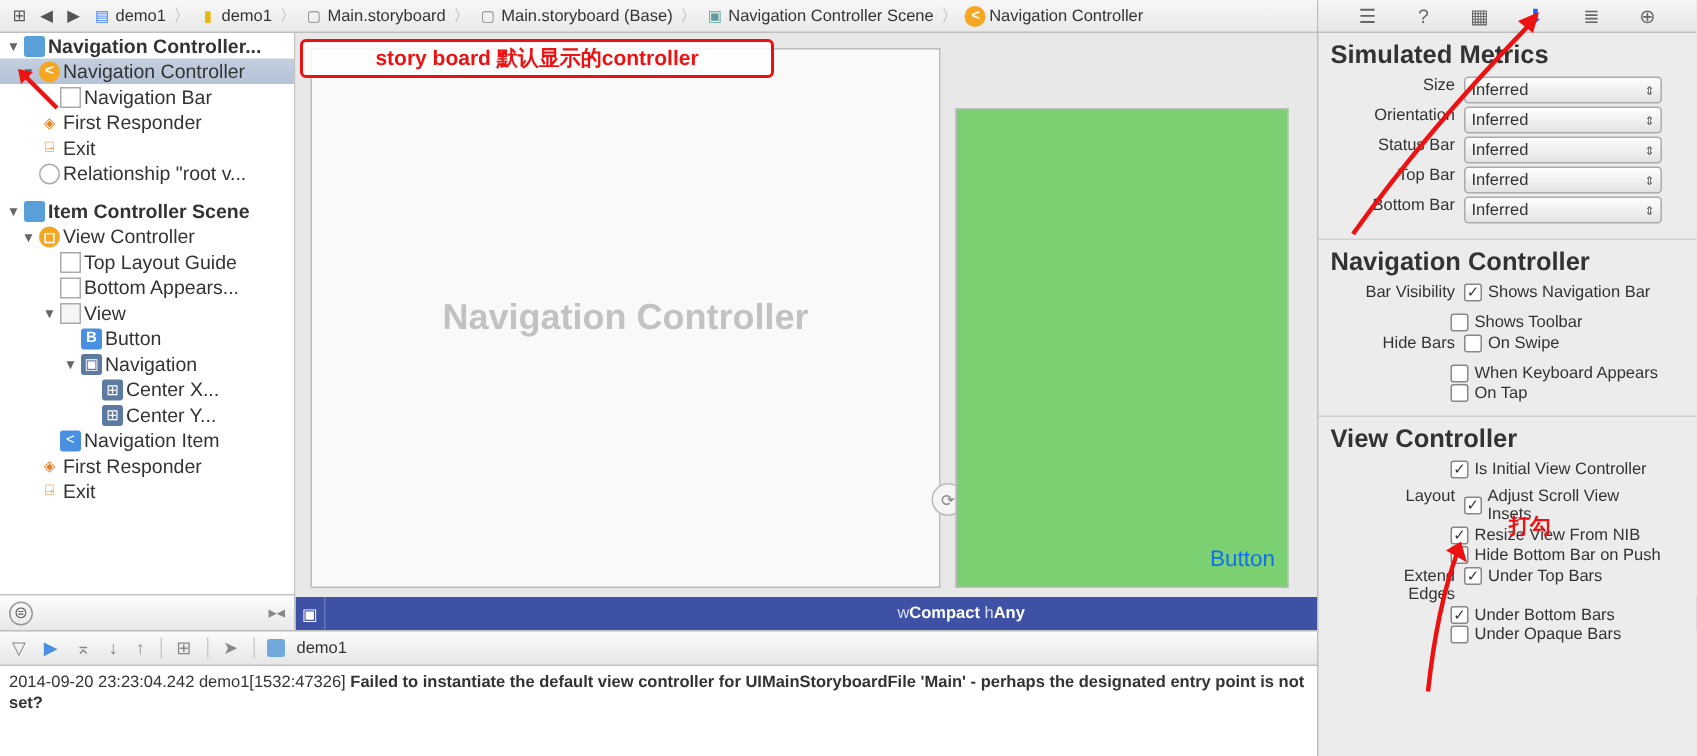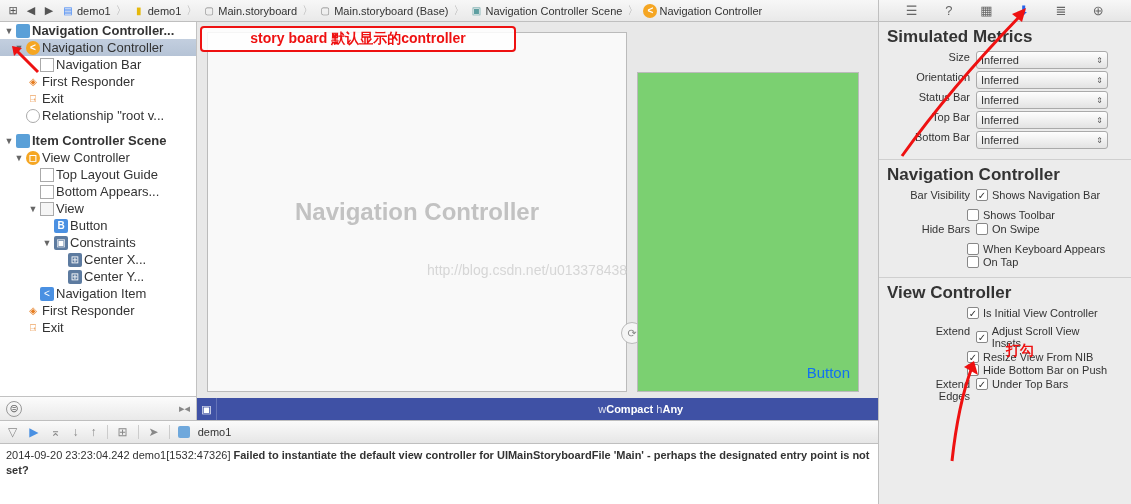--- a/index.html
+++ b/index.html
@@ -194,21 +194,21 @@
           <span class="row-label">View</span>
         </div>
       <div class="tree-row indent-3">
           <span class="disc"></span>
           <span class="row-ico ico-b">B</span>
           <span class="row-label">Button</span>
         </div>
       <div class="tree-row indent-3">
           <span class="disc">▼</span>
           <span class="row-ico ico-constraint">▣</span>
-          <span class="row-label">Constraints</span>
+          <span class="row-label">Navigation</span>
         </div>
       <div class="tree-row indent-4">
           <span class="disc"></span>
           <span class="row-ico ico-constraint">⊞</span>
           <span class="row-label">Center X...</span>
         </div>
       <div class="tree-row indent-4">
           <span class="disc"></span>
           <span class="row-ico ico-constraint">⊞</span>
           <span class="row-label">Center Y...</span>
@@ -237,21 +237,20 @@
 
   <div class="canvas-wrap">
     <div class="canvas">
       <div class="nav-scene">
         <div class="title">Navigation Controller</div>
       </div>
       <div class="segue-handle">⟳</div>
       <div class="vc-scene">
         <div class="btn">Button</div>
       </div>
-      <div class="watermark">http://blog.csdn.net/u013378438</div>
     </div>
     <div class="canvas-footer">
       <div class="left-seg">
           <span class="left-btn">▣</span>
         </div>
       <div class="mid"><span style="opacity:0.8">w</span><b>Compact</b> <span style="opacity:0.8">h</span><b>Any</b></div>
       <div class="right">
         <span>⊟</span>
         <span>⊩</span>
         <span>△</span>
@@ -369,40 +368,48 @@
       </div>
   </div>
 
   <div class="ins-section" style="border-bottom:none">
     <div class="sec-title">View Controller</div>
     <div class="check-row">
         <span class="chk on"></span>
         <span class="cl">Is Initial View Controller</span>
       </div>
     <div class="ins-row" style="margin-top:6px">
-        <div class="lbl">Extend</div>
+        <div class="lbl">Layout</div>
         <div class="ctrl" style="display:flex;align-items:center">
           <span class="chk on" style="width:12px;height:12px;border:1px solid #888;border-radius:2px;margin-right:4px;background:#fff;display:inline-flex;align-items:center;justify-content:center;font-size:10px">✓</span>
           <span class="cl">Adjust Scroll View Insets</span>
         </div>
       </div>
     <div class="check-row">
         <span class="chk on"></span>
         <span class="cl">Resize View From NIB</span>
       </div>
     <div class="check-row">
         <span class="chk"></span>
         <span class="cl">Hide Bottom Bar on Push</span>
       </div>
     <div class="ins-row">
         <div class="lbl">Extend Edges</div>
         <div class="ctrl" style="display:flex;align-items:center">
           <span class="chk on" style="width:12px;height:12px;border:1px solid #888;border-radius:2px;margin-right:4px;background:#fff;display:inline-flex;align-items:center;justify-content:center;font-size:10px">✓</span>
           <span class="cl">Under Top Bars</span>
         </div>
+      </div>
+    <div class="check-row">
+        <span class="chk on"></span>
+        <span class="cl">Under Bottom Bars</span>
+      </div>
+    <div class="check-row">
+        <span class="chk"></span>
+        <span class="cl">Under Opaque Bars</span>
       </div>
   </div>
 </div>
 
 <div class="anno-callout">story board 默认显示的controller</div>
 <svg class="anno-arrow1">
     <path d="M 28 28 L 6 6" stroke="#e11" stroke-width="3" fill="none"></path>
     <path d="M 2 2 L 12 4 L 4 12 Z" fill="#e11"></path>
   </svg>
 <svg class="anno-arrow2">

